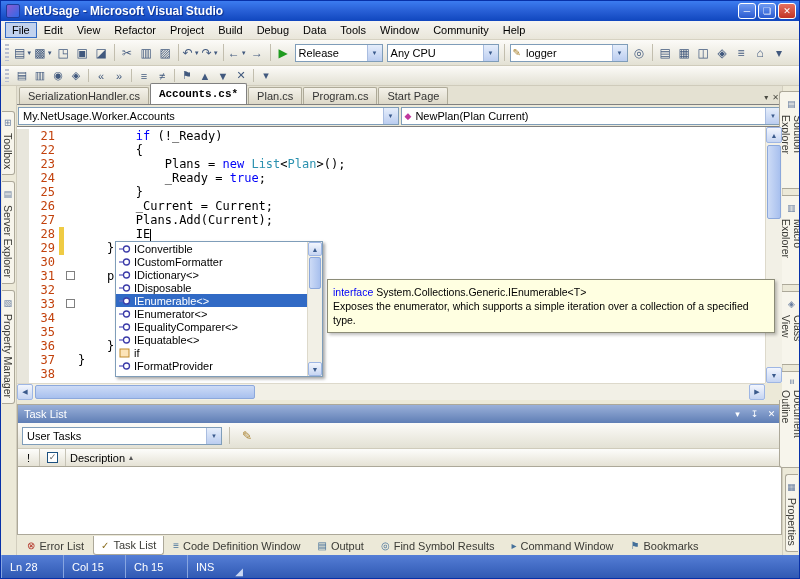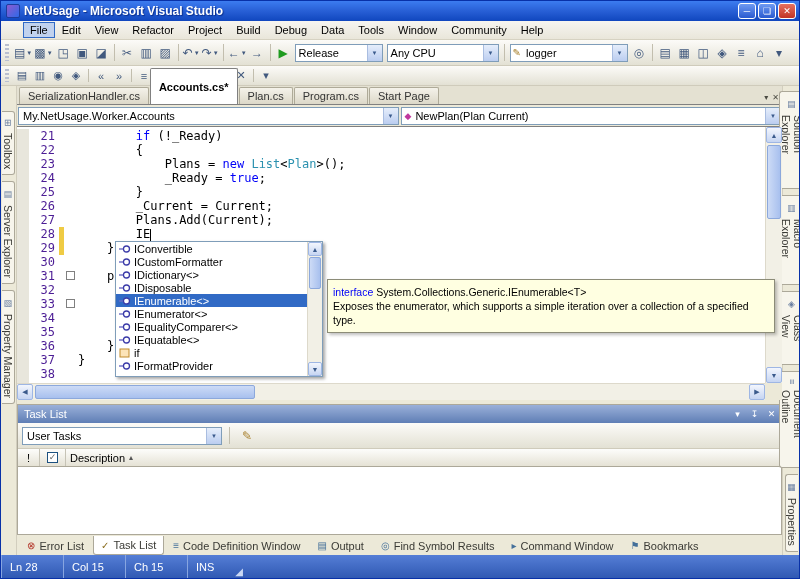--- a/index.html
+++ b/index.html
@@ -12,21 +12,21 @@
     background:linear-gradient(180deg,#3C7CF0 0%,#2A62D8 45%,#1046BE 100%); color:#fff; }
   .app-icon { width:14px; height:14px; margin:0 4px 0 2px; border-radius:2px;
     background:linear-gradient(135deg,#8E5BD0,#2E69E8); border:1px solid #1E3C9C; }
   .titlebar .title { font-size:12px; font-weight:bold; text-shadow:1px 1px 1px #0A2E8C; flex:1; white-space:nowrap; overflow:hidden; }
   .winbtn { width:18px; height:16px; margin-left:2px; display:flex; align-items:center; justify-content:center;
     font-size:9px; color:#fff; border-radius:3px; border:1px solid #fff;
     background:linear-gradient(180deg,#6E9AF2,#2A5AD0); }
   .winbtn.close { background:linear-gradient(180deg,#E7715F,#C13425); }
 
   
-  .menubar { height:19px; flex:0 0 19px; display:flex; align-items:center; background:linear-gradient(180deg,#F6F5F1,#E9E6DA); border-bottom:1px solid #D6D2C2; padding-left:22px; }
+  .menubar { height:19px; flex:0 0 19px; display:flex; align-items:center; background:linear-gradient(180deg,#F6F5F1,#E9E6DA); border-bottom:1px solid #D6D2C2; padding-left:4px; }
   .menu-item { padding:2px 7px; white-space:nowrap; }
   .menu-item.focused { border:1px solid #316AC5; background:#C1D2EE; padding:1px 6px; }
 
   
   .toolbar { display:flex; align-items:center; background:linear-gradient(180deg,#FCFBF8,#E3E1D4); border-bottom:1px solid #CFCBBB; padding:0 2px; }
   .toolbar.row1 { height:26px; flex:0 0 26px; }
   .toolbar.row2 { height:20px; flex:0 0 20px; }
   .tb-grip { width:4px; height:70%; margin:0 4px 0 2px; background:repeating-linear-gradient(180deg,#B9BFD0 0 2px, transparent 2px 4px); }
   .tb-sep { width:1px; height:70%; background:#C2BEAE; margin:0 3px; }
   .tb-btn { min-width:19px; height:19px; display:flex; align-items:center; justify-content:center; color:#41597E; font-size:12px; border:1px solid transparent; border-radius:2px; }
@@ -47,37 +47,37 @@
   .strip.left .vtab { border-left:none; border-radius:0 3px 3px 0; }
   .strip.right .vtab { border-right:none; border-radius:3px 0 0 3px; }
   .vtab .vicon { font-size:9px; color:#6A7FA0; padding:2px 0; }
 
   .center { flex:1; display:flex; flex-direction:column; min-width:0; border-left:1px solid #D2CEBE; border-right:1px solid #D2CEBE; }
 
   
   .dtabs { height:19px; flex:0 0 19px; display:flex; align-items:flex-end; background:#E4E1D2; padding-left:2px; border-bottom:1px solid #808080; }
   .dtab { height:17px; display:flex; align-items:center; padding:0 8px; margin-right:1px; font-size:11px; color:#333;
     background:linear-gradient(180deg,#F4F2EA,#DCD8C8); border:1px solid #AEAA98; border-bottom:none; border-radius:2px 2px 0 0; white-space:nowrap; }
-  .dtab.active { background:#FFFFFF; color:#000; font-weight:bold; height:36px; border-color:#808080; position:relative; z-index:2; }
+  .dtab.active { background:#FFFFFF; color:#000; font-weight:bold; height:21px; border-color:#808080; position:relative; z-index:2;font-family:Liberation Mono, monospace; }
   .dtabs-corner { margin-left:auto; display:flex; align-items:center; padding:0 3px 2px 0; gap:4px; }
   .dtabs-corner span { font-size:8px; color:#4A4A42; }
 
   
   .navbar { height:22px; flex:0 0 22px; display:flex; align-items:center; background:#ECE9D8; padding:2px 1px; gap:2px; border-bottom:1px solid #808080; }
   .nav-combo { height:18px; flex:1; background:#fff; border:1px solid #7F9DB9; display:flex; align-items:center; overflow:hidden; }
   .nav-combo .nval { flex:1; padding:0 4px; white-space:nowrap; overflow:hidden; }
   .method-icon { color:#C0399E; font-size:9px; margin-left:3px; }
 
   
   .editor { flex:1; position:relative; background:#fff; overflow:hidden; min-height:0; }
   .code-surface { position:absolute; top:0; left:0; right:17px; bottom:17px; overflow:hidden; background:#fff; }
   .code-lines { padding-top:2px; font-family:"DejaVu Sans Mono", monospace; font-size:12px; }
   .line { display:flex; height:14px; line-height:14px; white-space:pre; }
   .ln-ind { flex:0 0 12px; background:#E8E6DC; }
-  .ln-num { flex:0 0 30px; text-align:right; padding-right:4px; color:#4c1d95; }
+  .ln-num { flex:0 0 30px; text-align:right; padding-right:4px; color:#c2410c; }
   .ln-chg { flex:0 0 5px; }
   .ln-chg.changed { background:#EFCB44; }
   .ln-out { flex:0 0 14px; position:relative; }
   .outline-box { position:absolute; left:2px; top:2px; width:9px; height:9px; border:1px solid #808080; background:#fff; }
   .ln-code { flex:1; white-space:pre; color:#000; }
   .ln-code .k { color:#0000F8; }
   .ln-code .t { color:#2B91AF; }
   .caret { display:inline-block; width:1px; height:12px; background:#000; vertical-align:middle; }
 
   

